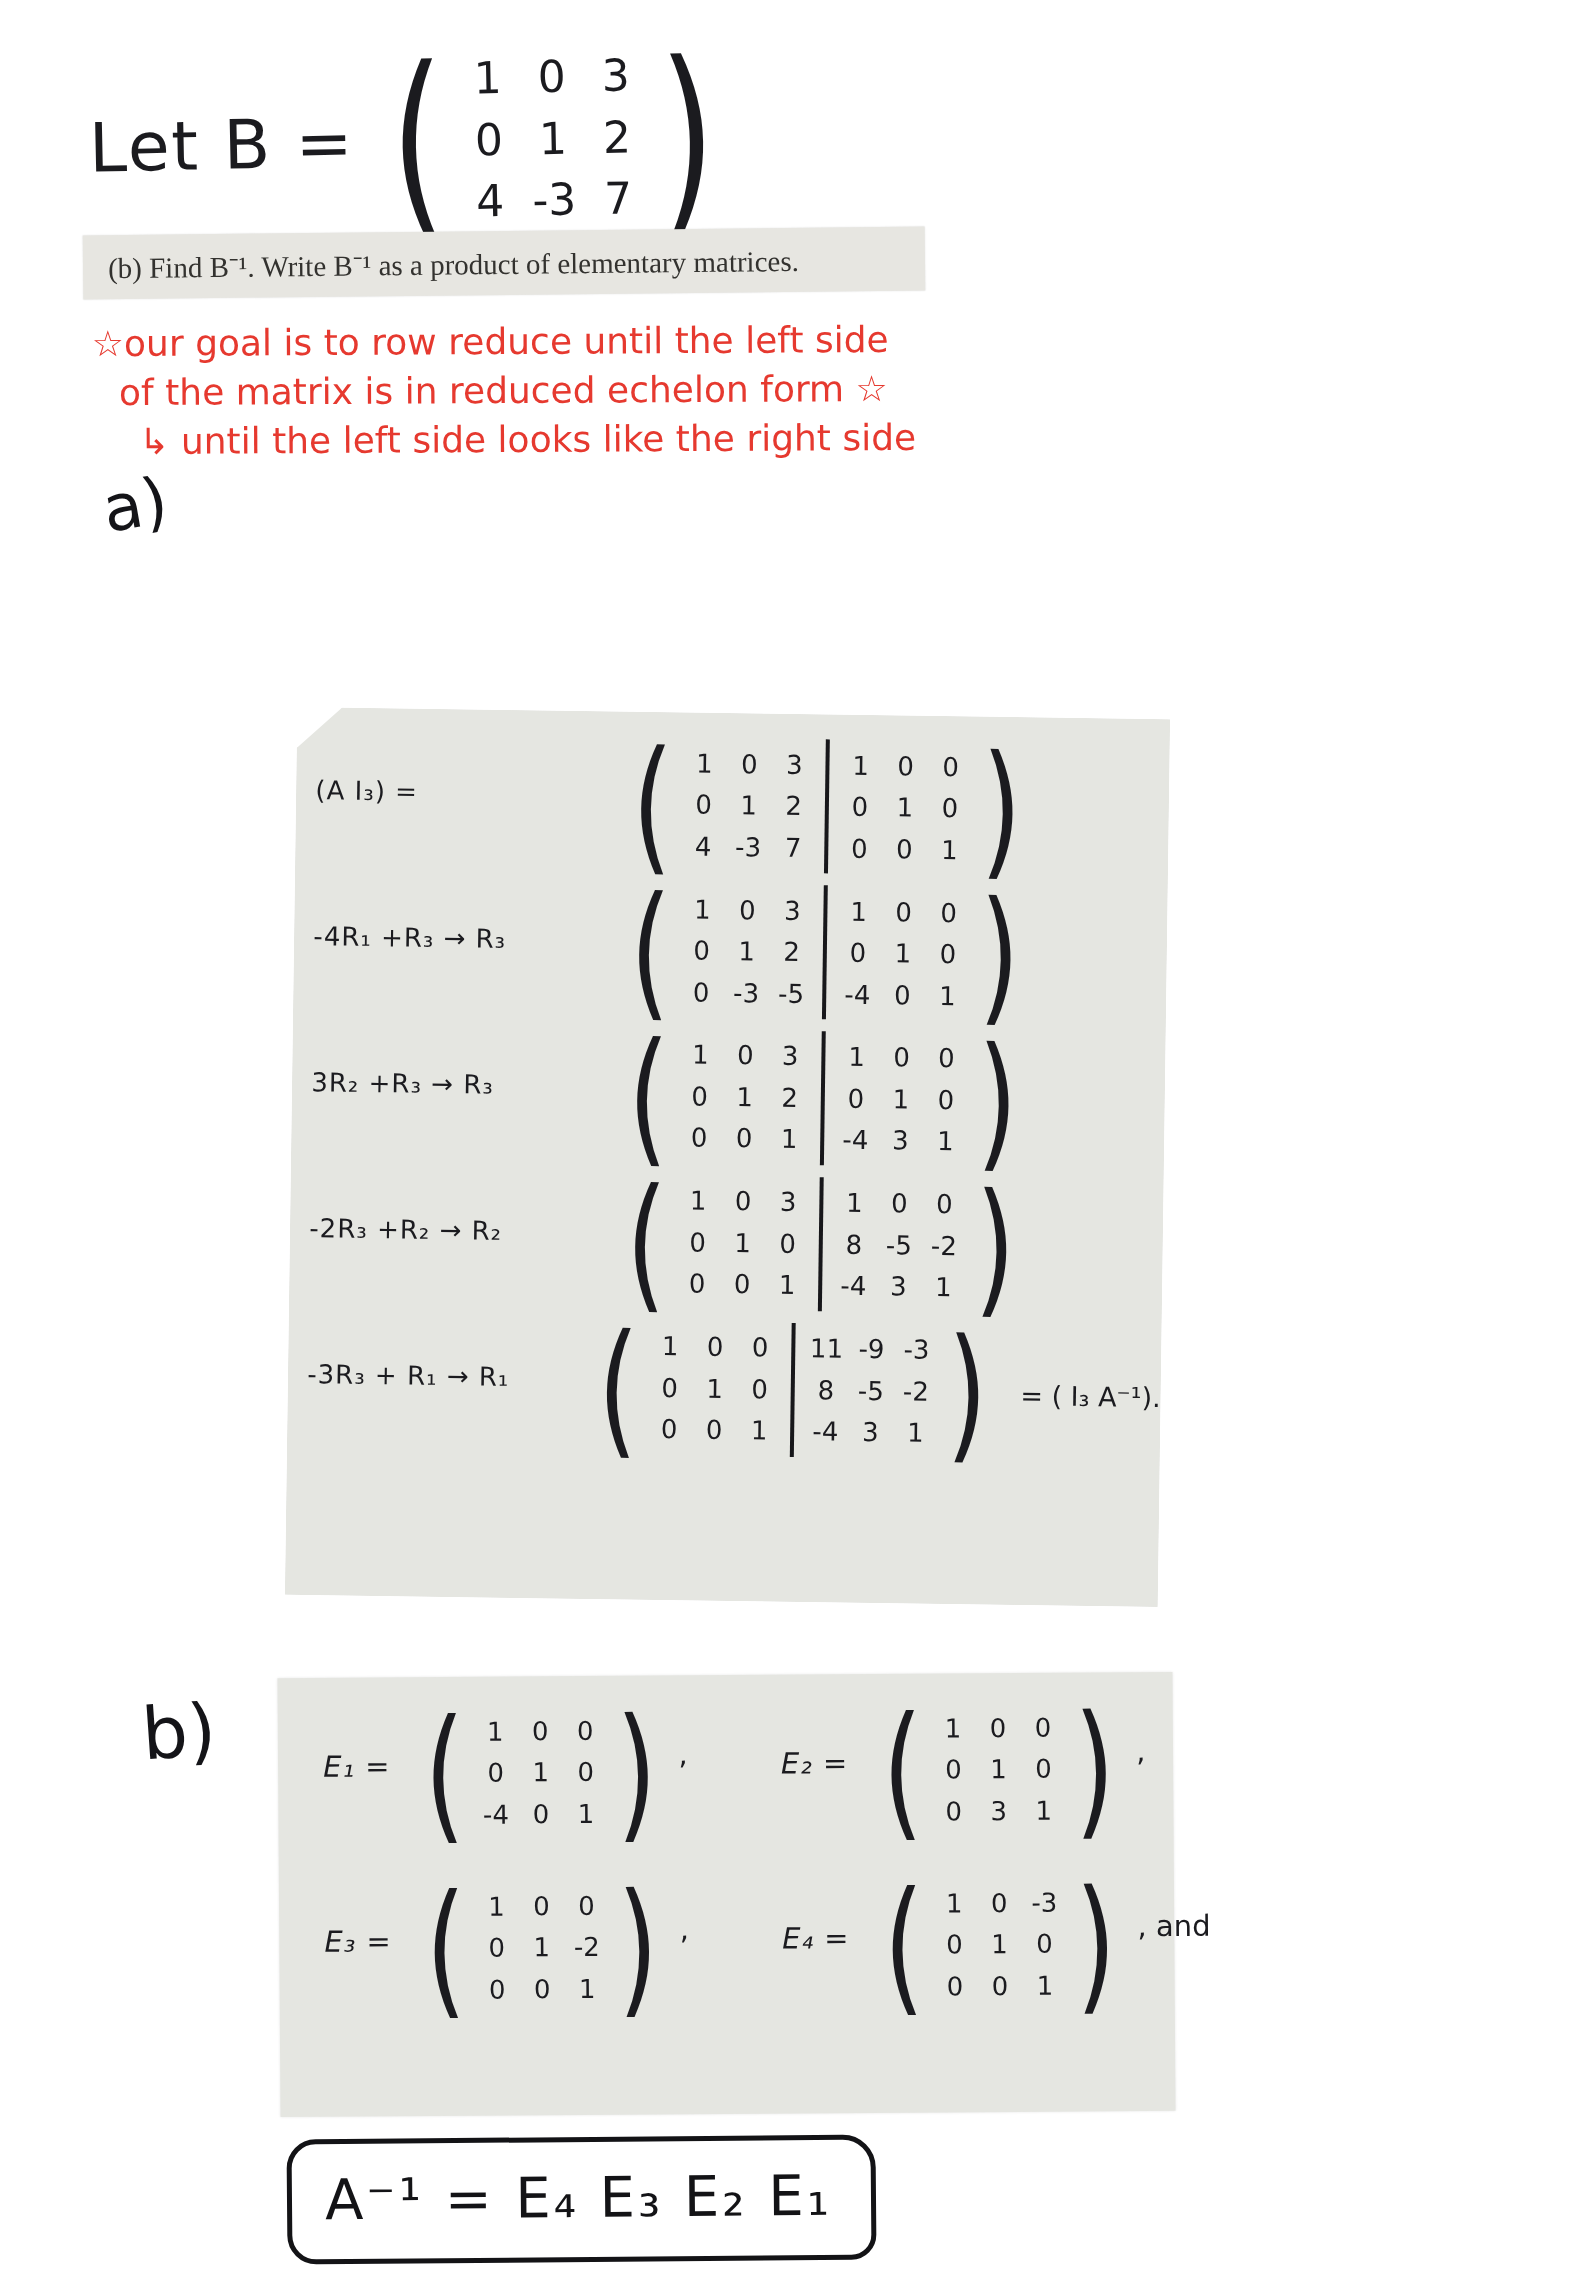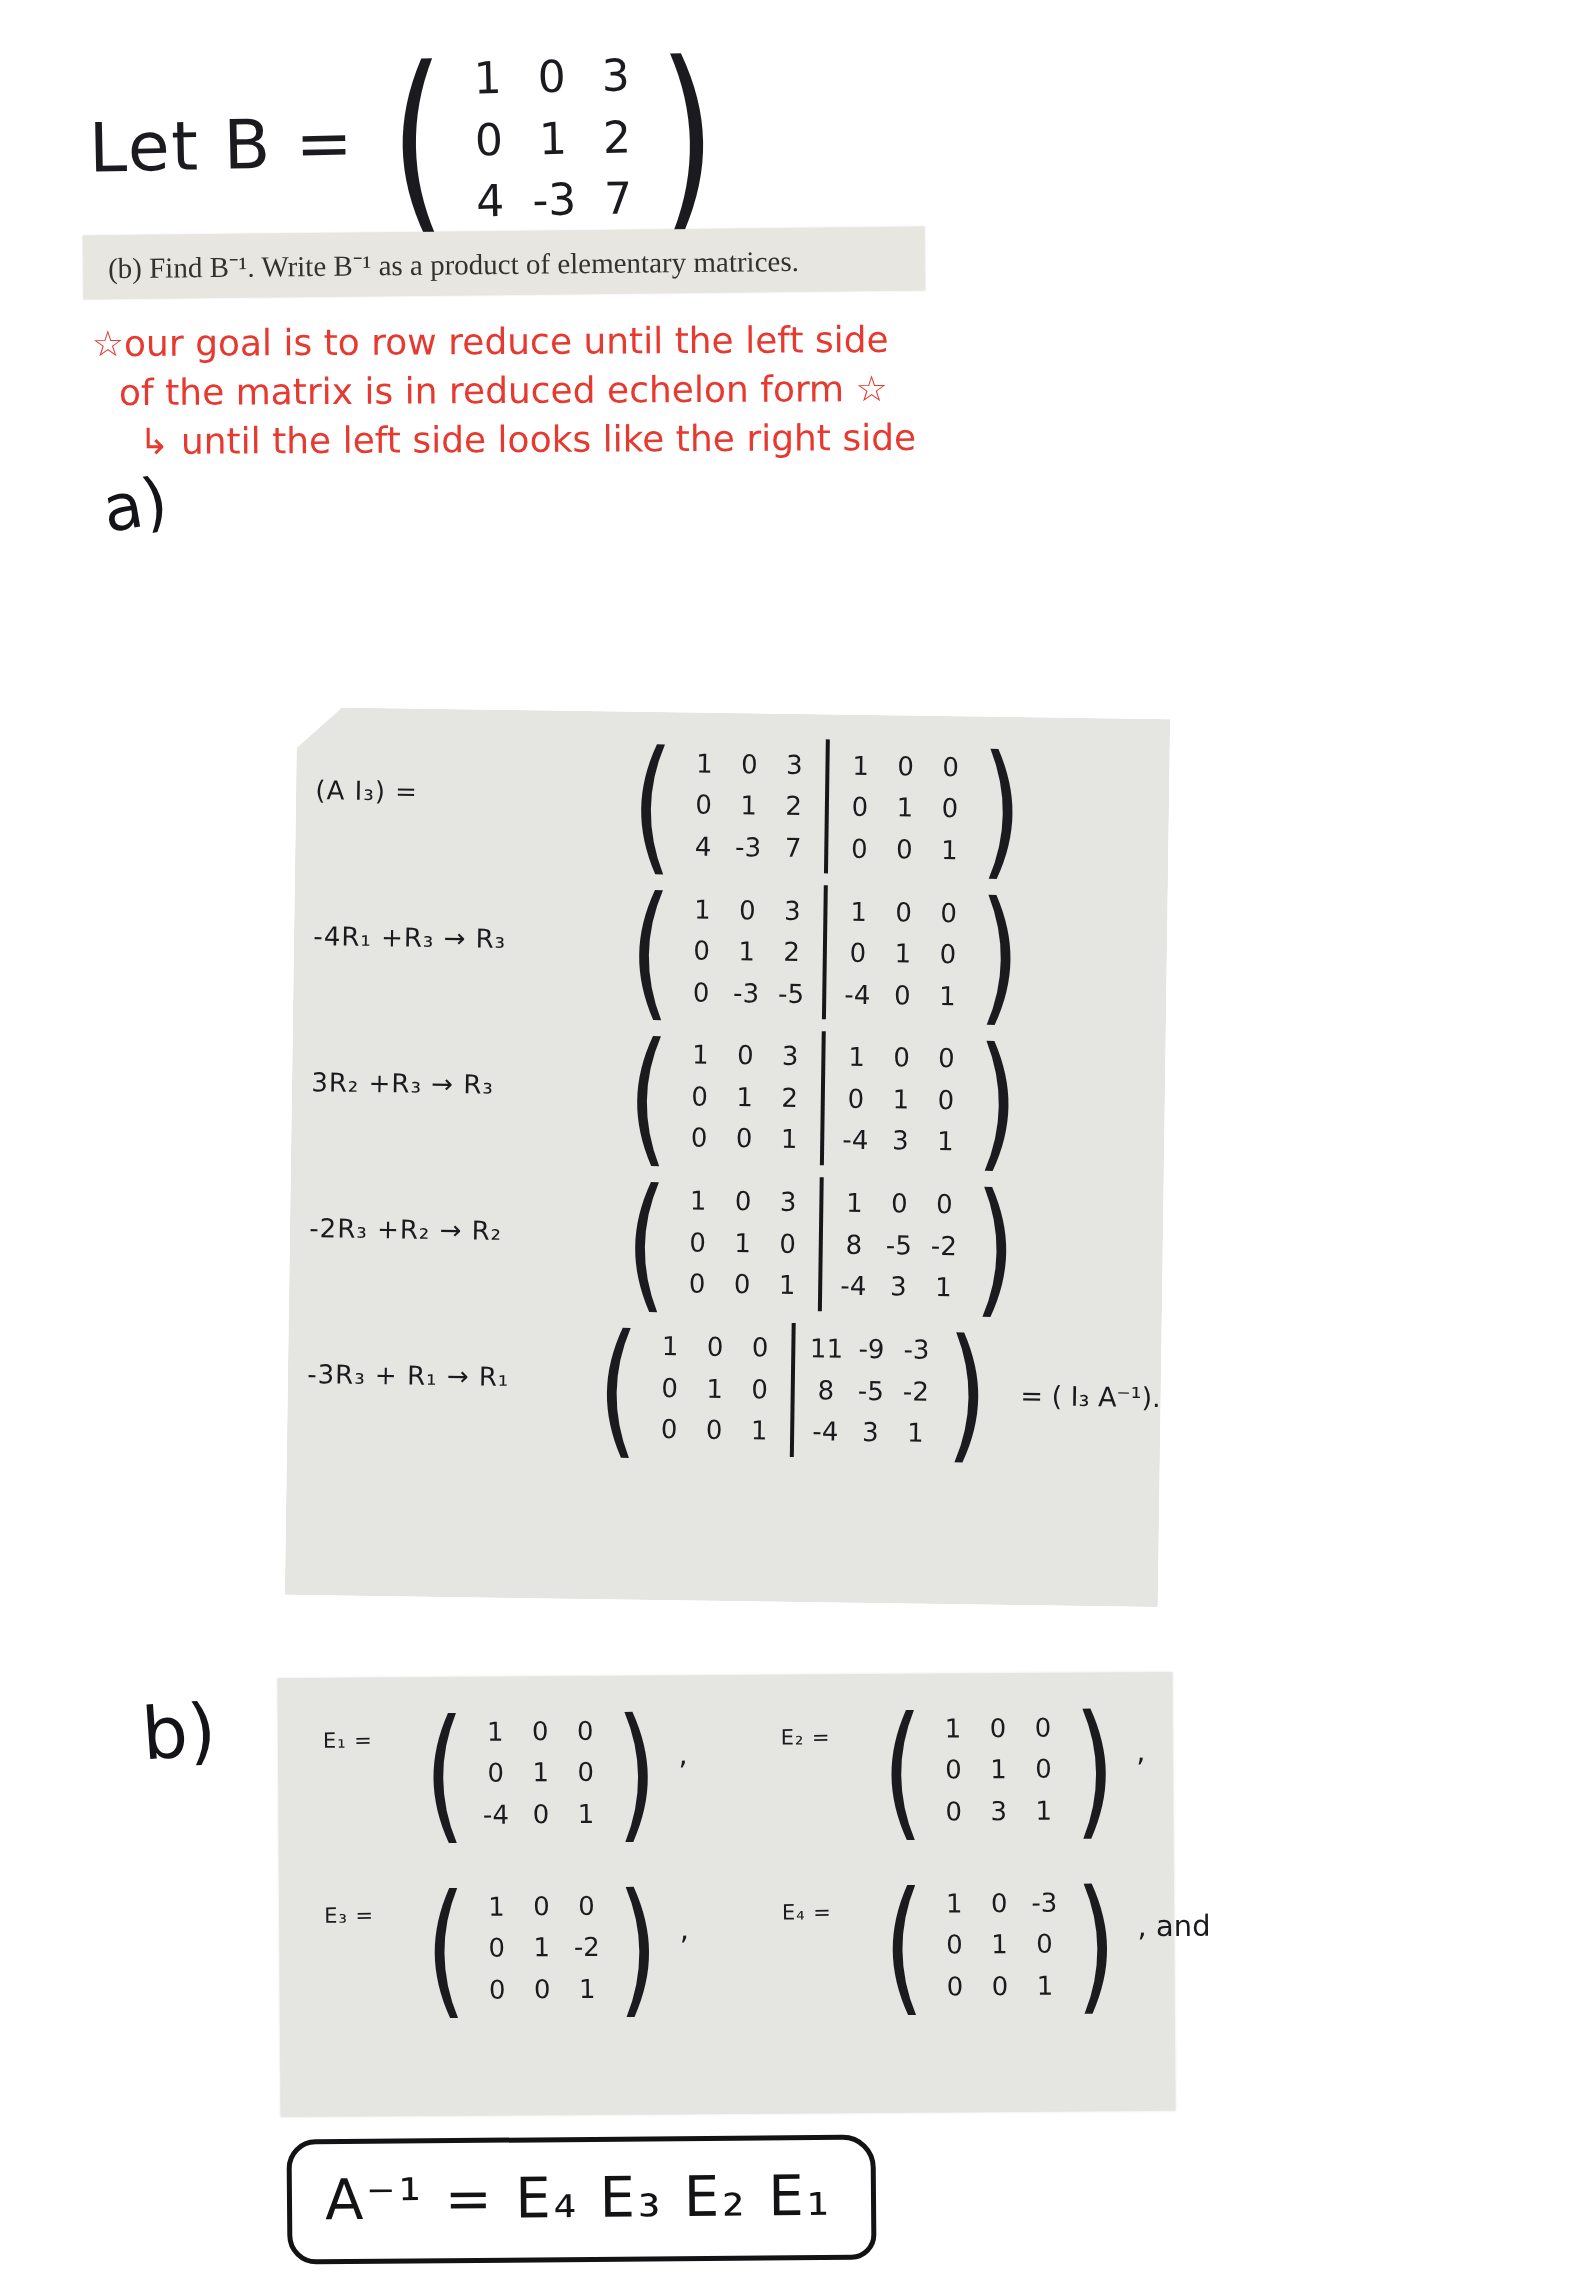--- a/index.html
+++ b/index.html
@@ -45,21 +45,21 @@
           padding:29px 0 0 45px;box-sizing:border-box;}
 
   
   .step{display:flex;align-items:flex-start;margin-bottom:11.6px;}
   .op{width:309px;font-size:26px;margin-top:43px;letter-spacing:1px;white-space:nowrap;}
   .step .suffix{font-size:27px;margin-left:25px;margin-top:54px;white-space:nowrap;}
 
   
   .egrid{display:grid;grid-template-columns:auto auto;column-gap:93px;row-gap:41px;justify-content:start;}
   .eitem{display:flex;align-items:flex-start;}
-  .ename{font-size:21px;margin-top:22px;width:93px;letter-spacing:1px;white-space:nowrap;}
+  .ename{font-size:29px;margin-top:43px;width:93px;letter-spacing:1px;white-space:nowrap;font-style:italic;}
   .eitem .suffix{font-size:29px;margin-top:33px;margin-left:13.6px;white-space:nowrap;}
 
   
   .result{position:absolute;left:287px;top:2137px;padding:23px 39px 27px 33px;
           border:5.8px solid #131316;border-radius:29px 33px 25px 29px;transform:rotate(-.5deg);
           font-size:56px;letter-spacing:2.9px;color:#131316;background:#ffffff;}
 </style>
 </head>
 <body>
 

